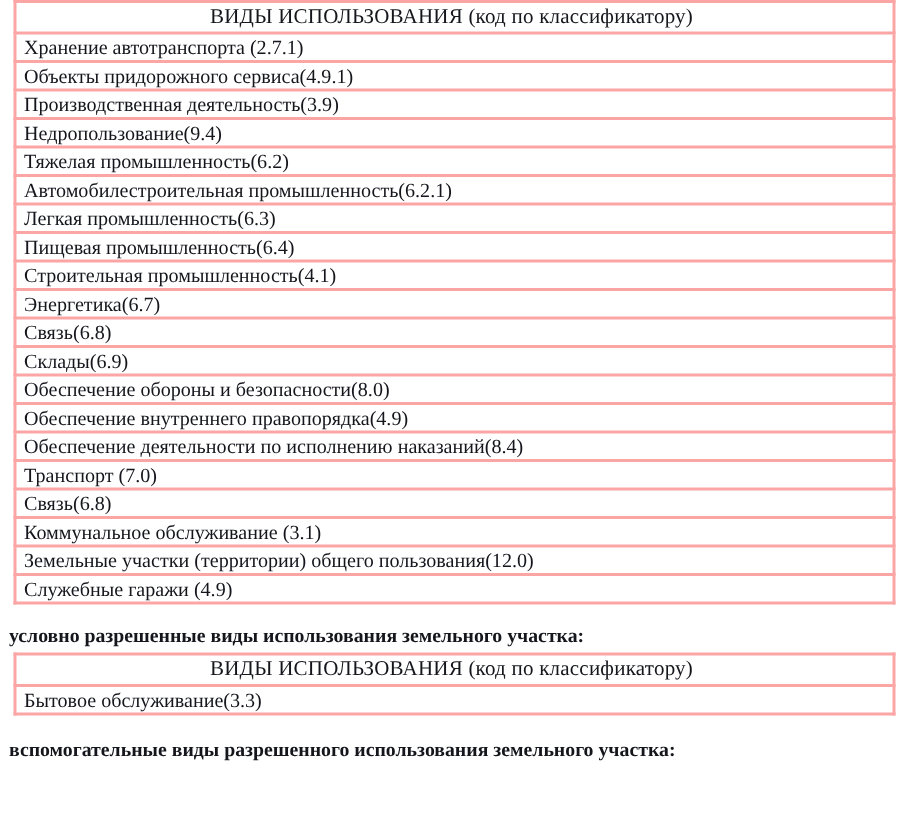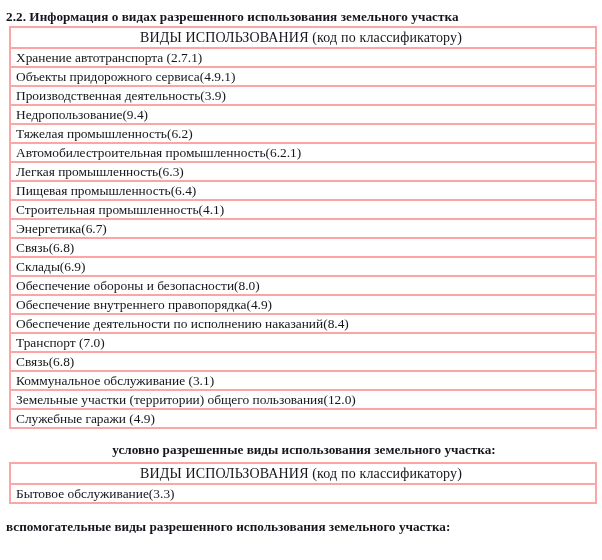--- a/index.html
+++ b/index.html
@@ -41,21 +41,20 @@
     font-weight: bold;
     margin: 0;
     padding: 9px 0 3px 6px;
     line-height: 1.4;
     white-space: nowrap;
   }
 
   .section-label.tight {
     padding-top: 12px;
     padding-bottom: 2px;
-    text-align: center;
   }
 
   
   .use-table {
     border-collapse: collapse;
     width: 588px;
     margin: 0 0 0 9px;
     table-layout: fixed;
   }
 
@@ -90,21 +89,20 @@
     padding-right: 4px;
     letter-spacing: 0.15px;
   }
   .spacer-md { height: 10px; }
 </style>
 </head>
 <body>
 
 <div class="page">
 
-  <h1 class="doc-title">2.2. Информация о видах разрешенного использования земельного участка</h1>
 
 
   <table class="use-table">
     <tbody>
       <tr class="header-row">
         <td>
           <span class="cell-inner">ВИДЫ ИСПОЛЬЗОВАНИЯ (код по классификатору)</span>
         </td>
       </tr>
       <tr>

